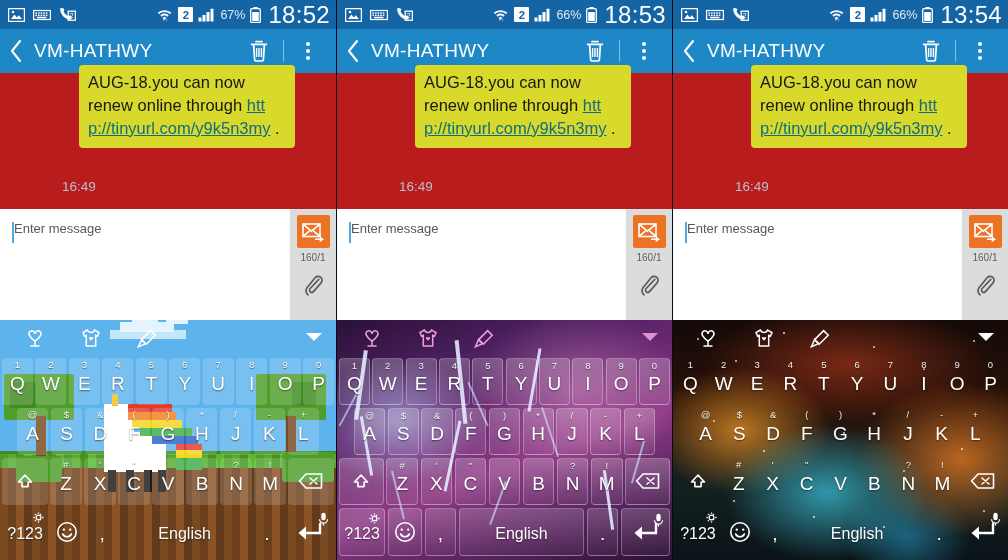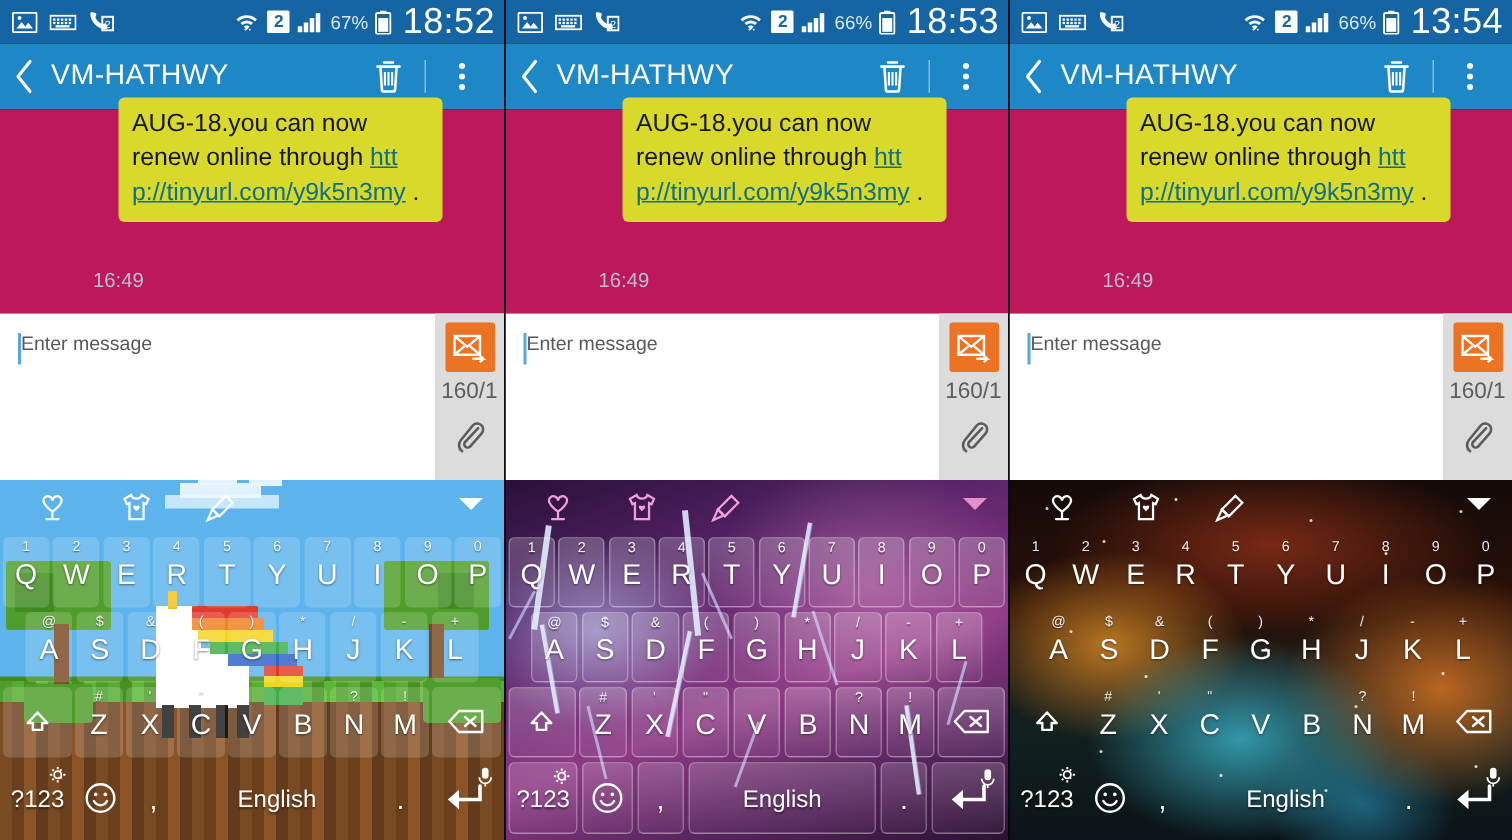--- a/index.html
+++ b/index.html
@@ -34,21 +34,21 @@
   }
   .appbar-title { color:#fff; font-size:19px; letter-spacing:0.3px; margin-left:10px; }
   .appbar-actions { margin-left:auto; display:flex; align-items:center; gap:2px; }
   .ab-btn { width:44px; height:44px; display:flex; align-items:center; justify-content:center; }
   .ab-sep { width:1px; height:22px; background:rgba(255,255,255,0.45); }
   .kebab { display:flex; flex-direction:column; gap:3px; align-items:center; }
   .kebab i { width:4px; height:4px; background:#fff; border-radius:50%; display:block; }
 
   
   .convo {
-    background:#be185d; flex:0 0 136px; position:relative;
+    background:#b91c1c; flex:0 0 136px; position:relative;
     padding:0 12px;
   }
   .bubble {
     position:absolute; right:41px; top:-8px; width:216px;
     background:#d9d92b; border-radius:4px; padding:6px 9px 8px 9px;
     color:#15161a; font-size:16.5px; line-height:23px;
   }
   .bubble a { color:#0e6e82; text-decoration:underline; word-break:break-all; }
   .bubble-time { position:absolute; left:62px; bottom:15px; color:#b9bfcb; font-size:13.5px; }
 
@@ -62,21 +62,21 @@
     position:absolute; left:12px; top:13px; width:2px; height:21px; background:#55a7dd;
   }
   .compose-side {
     width:46px; background:#dcdcdc; display:flex; flex-direction:column;
     align-items:center; padding-top:6px;
   }
   .send-btn {
     width:33px; height:33px; background:#ec7224; border-radius:2px;
     display:flex; align-items:center; justify-content:center;
   }
-  .counter { font-size:15px; color:#5e5e5e; margin-top:4px; }
+  .counter { font-size:10px; color:#5e5e5e; margin-top:4px; }
   .clip { margin-top:11px; }
 
   
   .kb { flex:1 1 auto; position:relative; overflow:hidden; }
   .kb-bg { position:absolute; inset:0; }
   .kb-inner { position:absolute; inset:0; display:flex; flex-direction:column; }
 
   .kb-toolbar { height:36px; display:flex; align-items:center; padding:0 12px; position:relative; }
   .kb-toolbar .tool { width:30px; height:30px; display:flex; align-items:center; justify-content:center; }
   .kb-toolbar .tool:nth-child(1){ margin-left:8px; }

